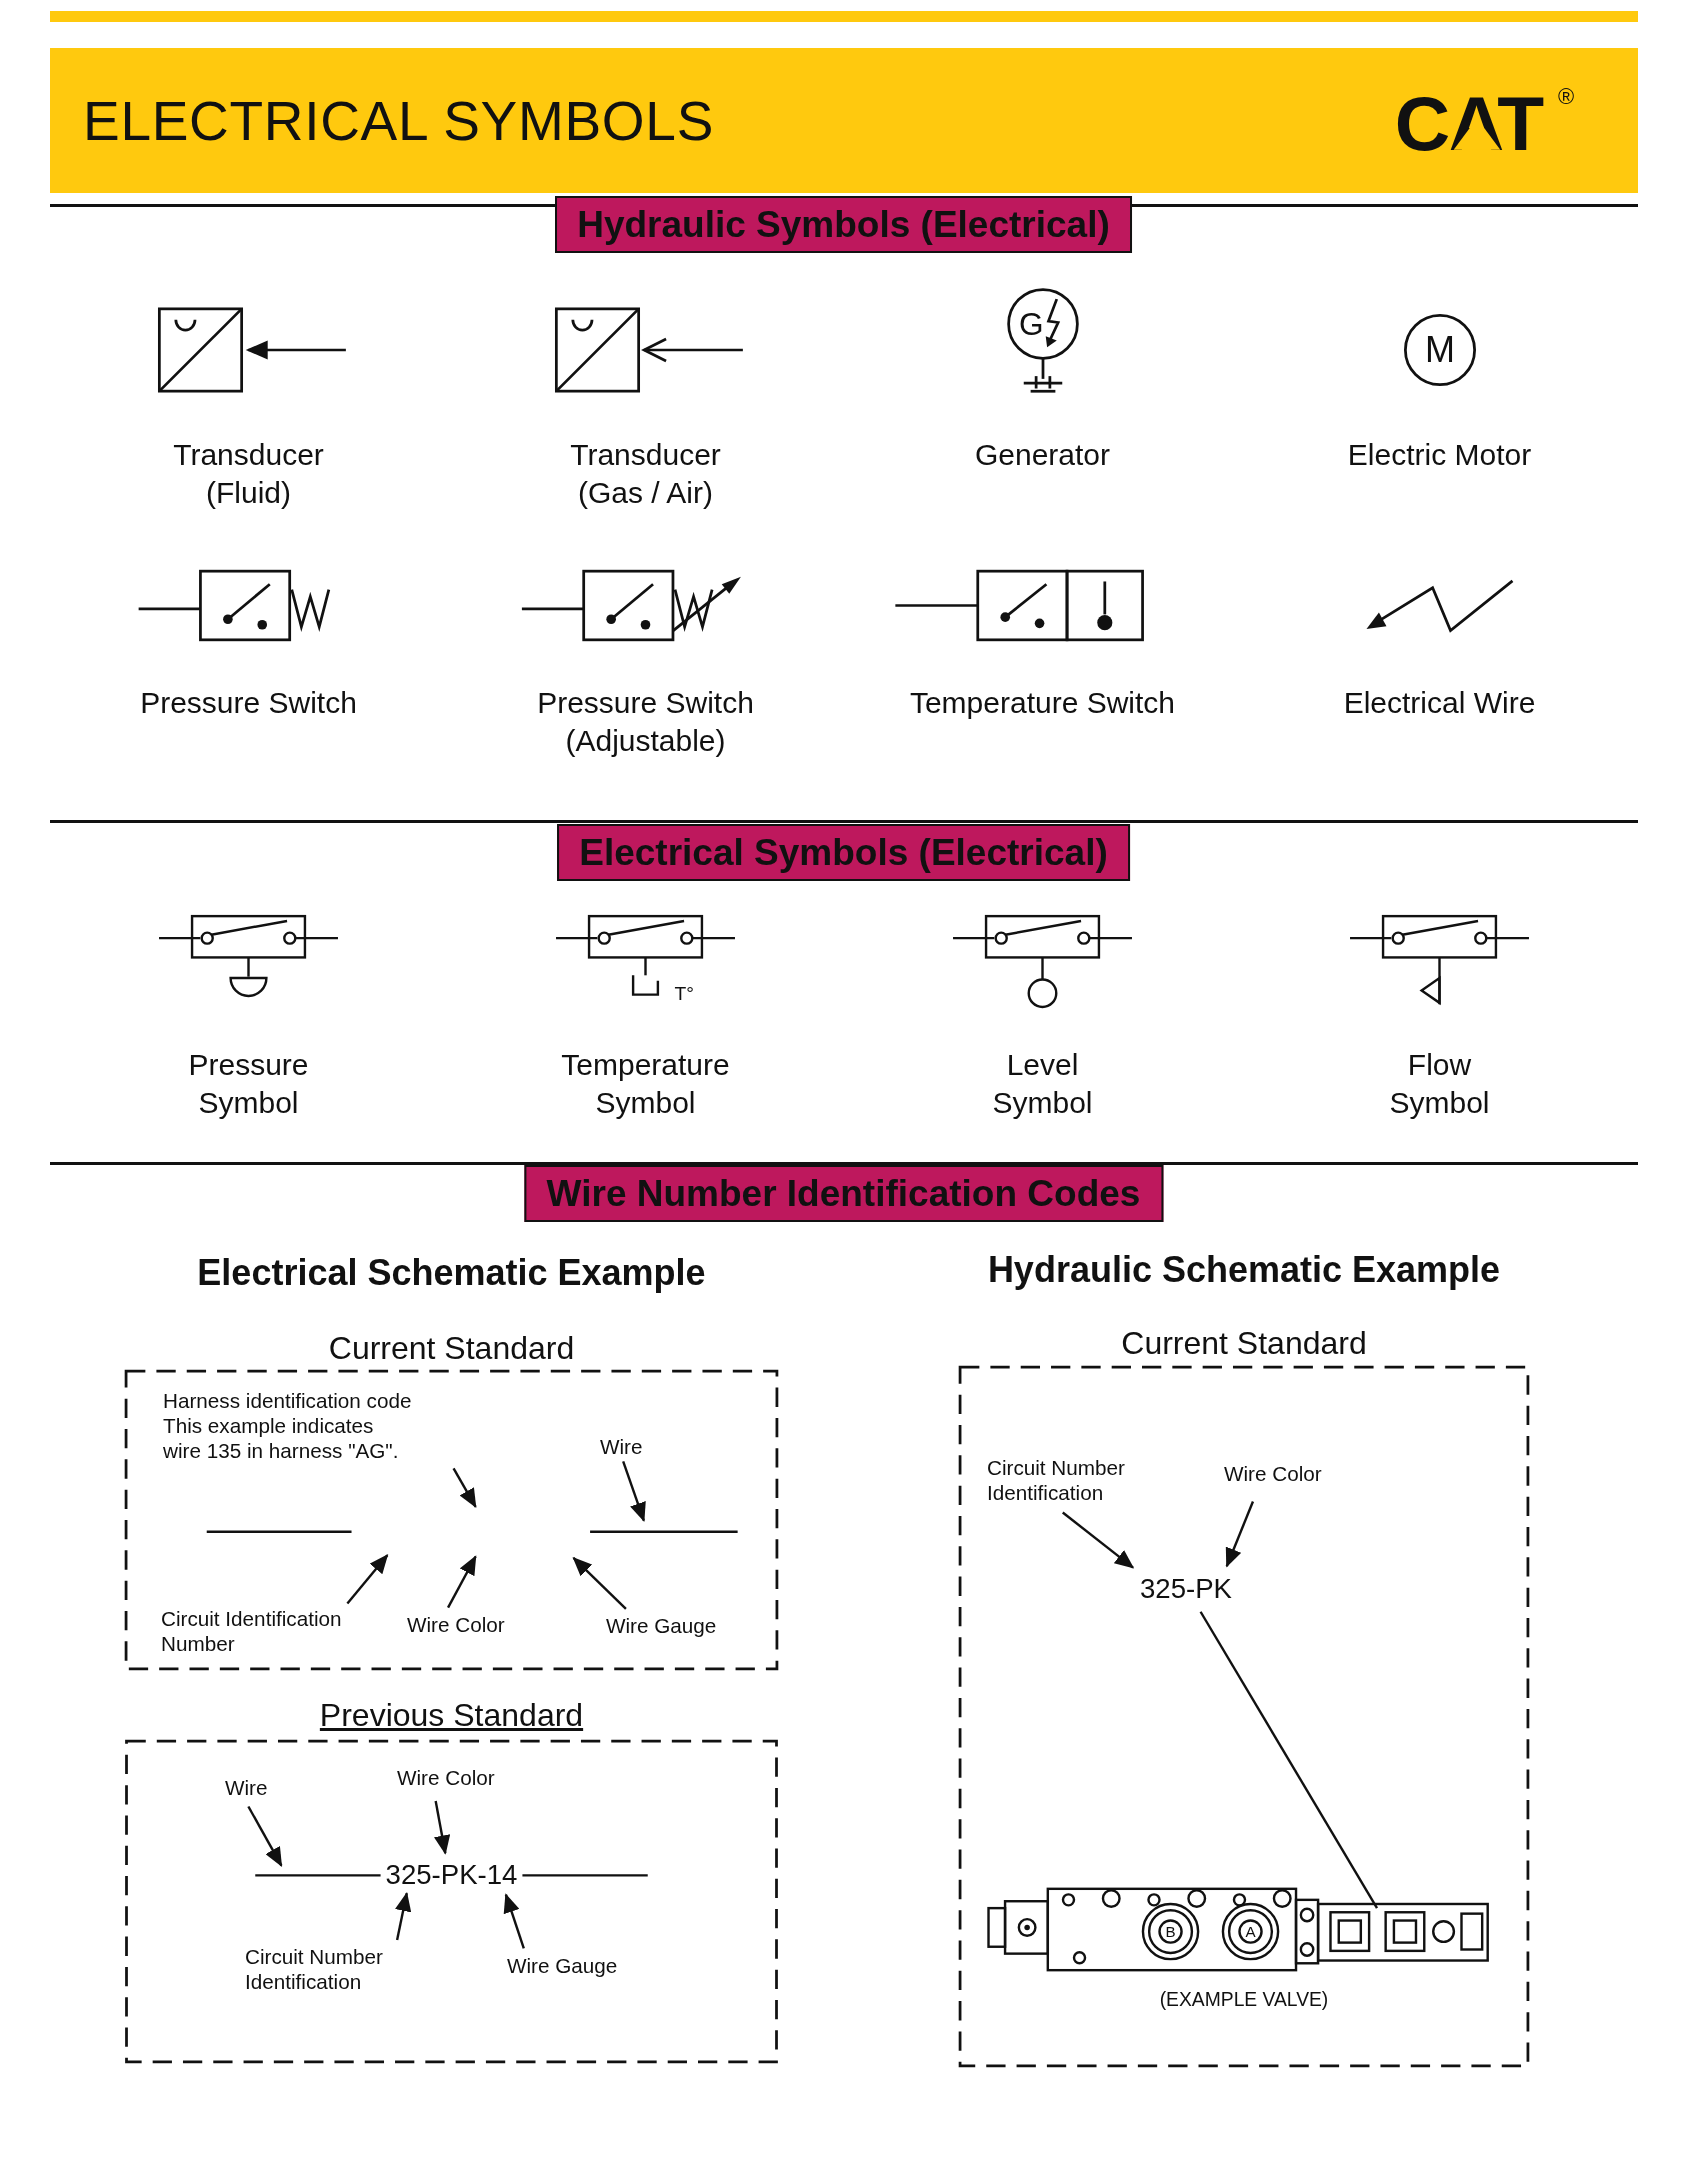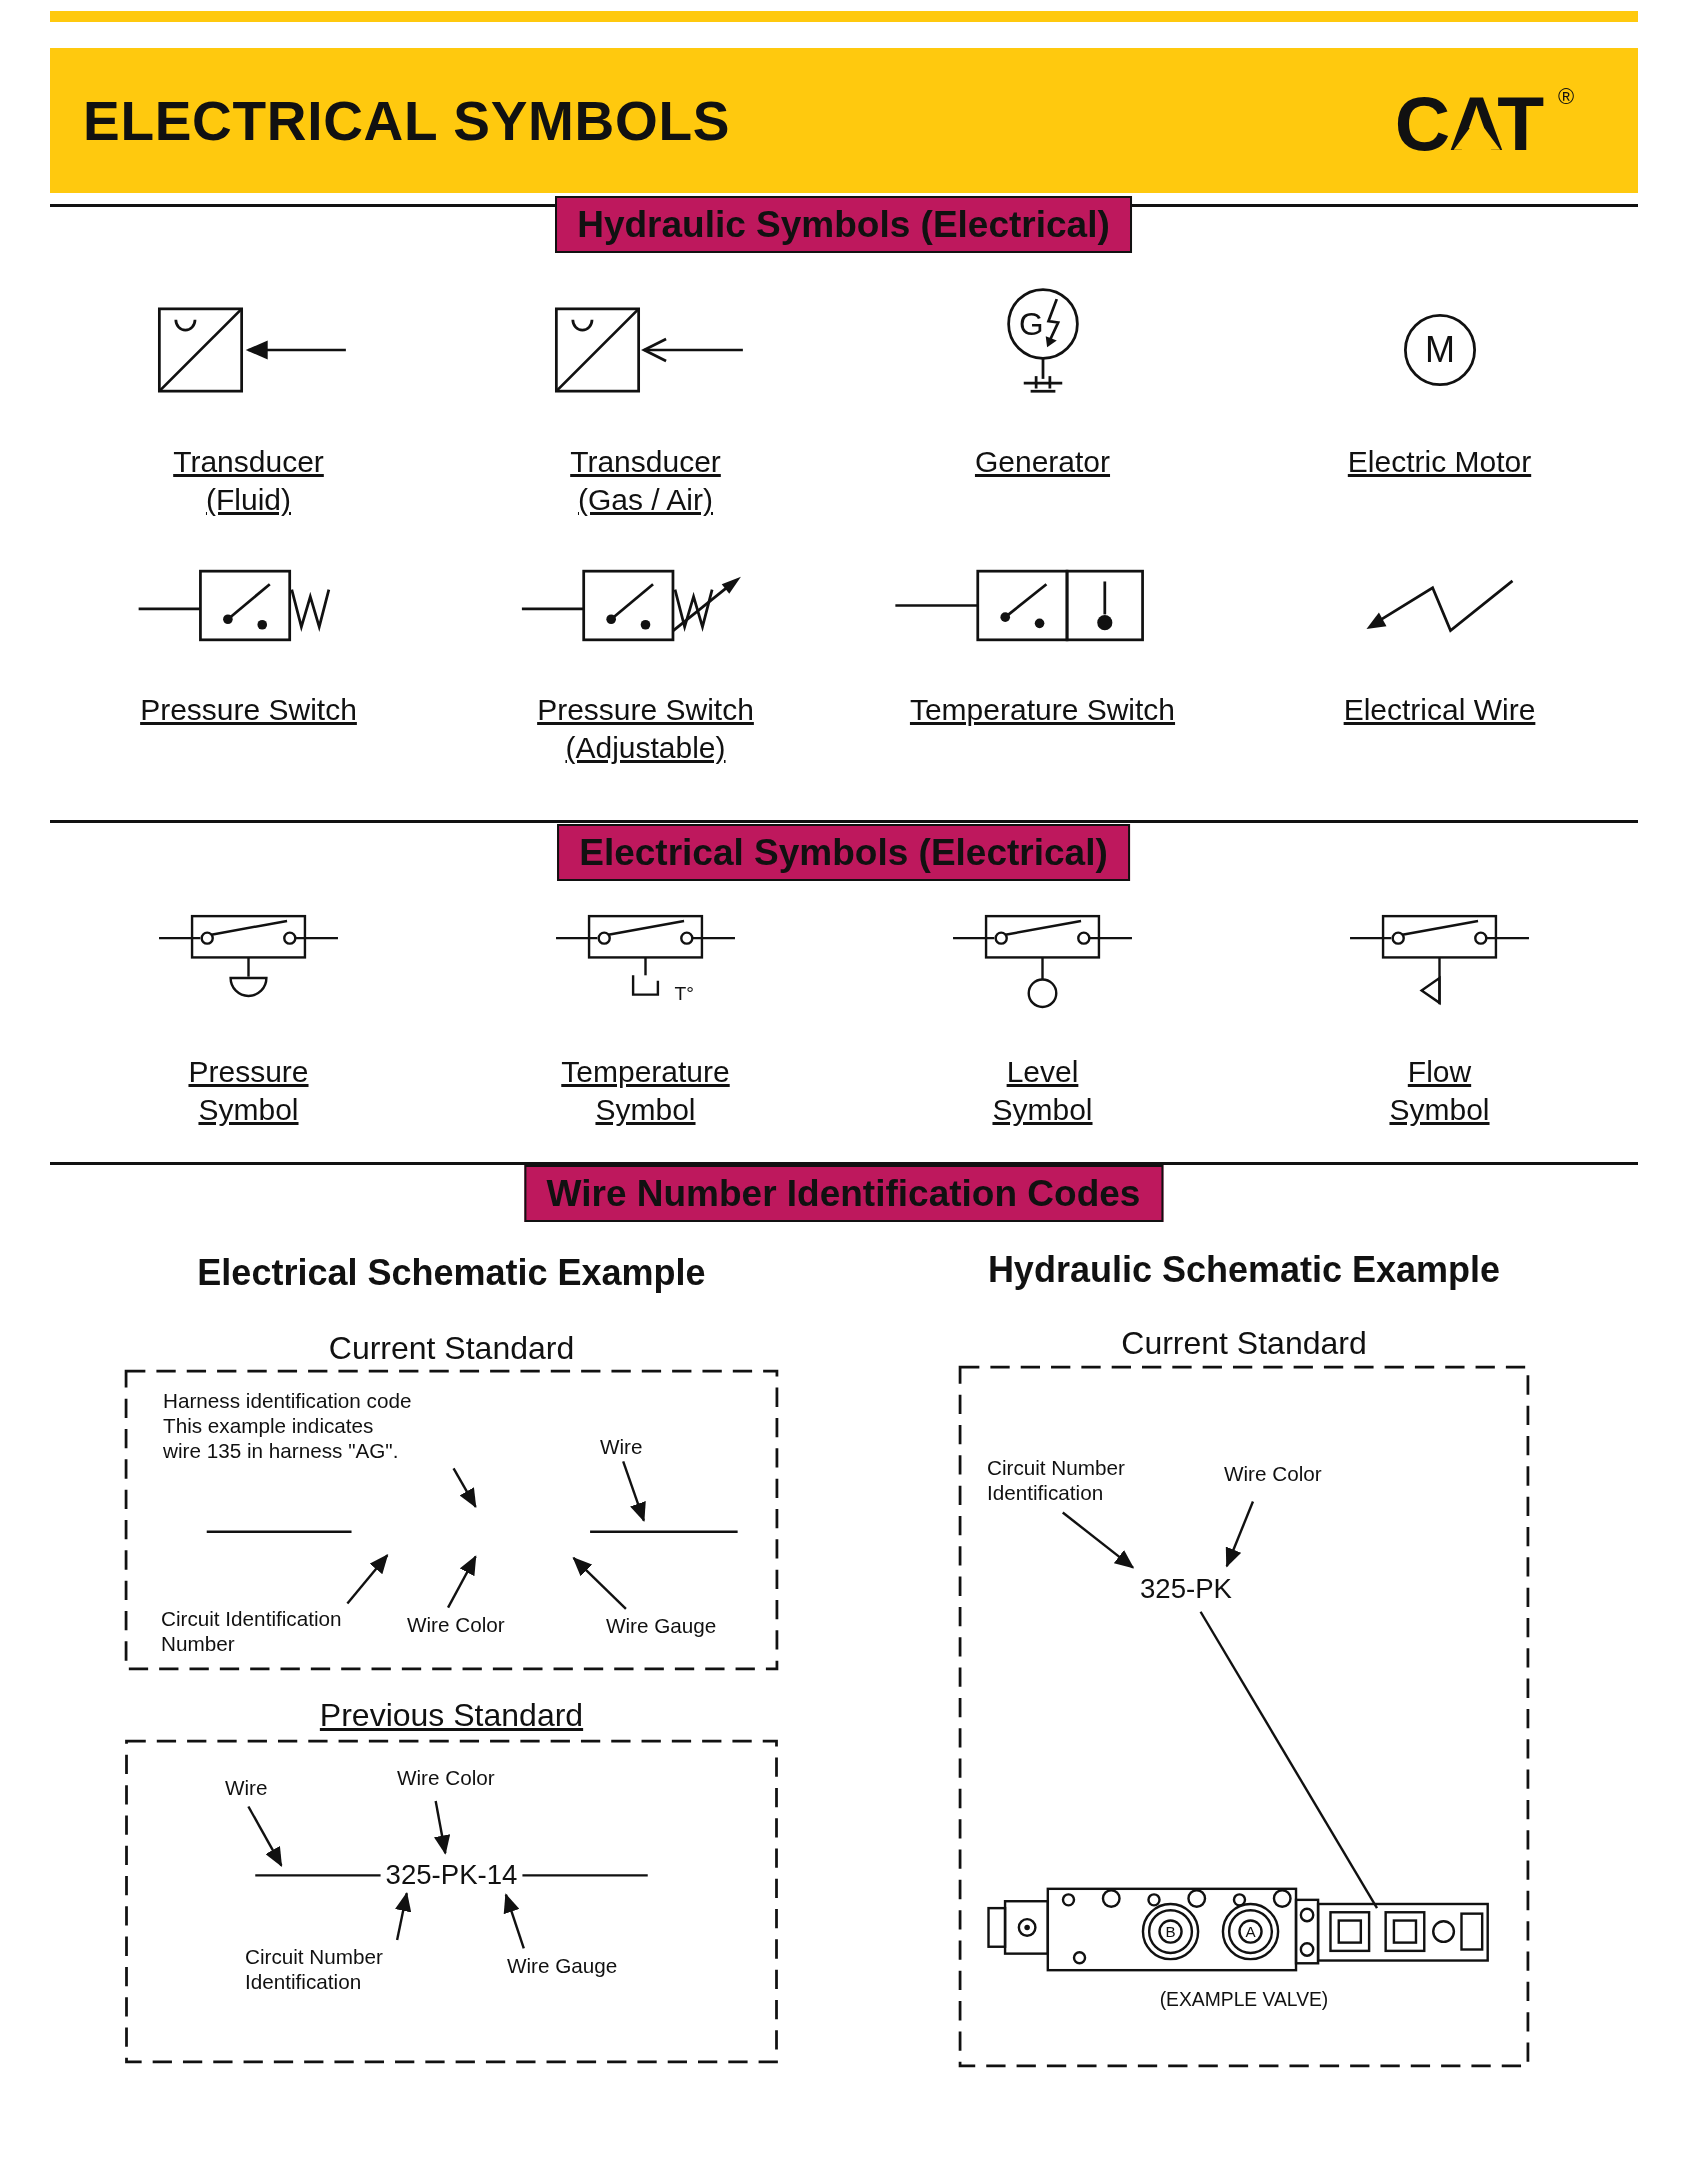--- a/index.html
+++ b/index.html
@@ -4,36 +4,36 @@
 <style>
   html,body{margin:0;padding:0;background:#e8e8e8;}
   .page{position:relative;width:1687px;height:2183px;background:#ffffff;
         font-family:"Liberation Sans",sans-serif;color:#111;overflow:hidden;}
   .abs{position:absolute;}
   .yellow{background:#FFC90E;}
 
   
   .top-strip{left:50px;top:11px;width:1588px;height:11px;}
   .band{left:50px;top:48px;width:1588px;height:145px;display:flex;align-items:center;}
-  .page-title{font-size:55px;font-weight:bold;letter-spacing:0.7px;padding-left:33px;}
+  .page-title{font-size:55px;font-weight:normal;letter-spacing:0.7px;padding-left:33px;}
   .logo{position:absolute;right:48px;top:29px;}
 
   
   .divider{left:50px;width:1588px;height:2.8px;background:#111;}
   .sec-box{left:50%;transform:translateX(-50%);background:#be185d;border:2.8px solid #111;
            font-weight:bold;font-size:37px;padding:5.5px 20.7px;white-space:nowrap;}
 
   
   .symrow{position:absolute;left:50px;width:1588px;display:grid;grid-template-columns:repeat(4,1fr);}
   .cell{display:flex;flex-direction:column;align-items:center;}
   .art{display:flex;align-items:center;justify-content:center;}
   .row1 .art{height:148px;}
   .row2 .art{height:134px;}
   .row3 .art{height:127px;}
-  .sym-label{font-size:30px;line-height:1.28;text-align:center;white-space:pre-line;margin-top:19px;text-decoration:underline;}
+  .sym-label{font-size:30px;line-height:1.28;text-align:center;white-space:pre-line;margin-top:12px;}
 
   svg text{font-family:"Liberation Sans",sans-serif;fill:#111;}
   .stroke{fill:none;stroke:#111;stroke-width:4;}
   .stroke35{fill:none;stroke:#111;stroke-width:3.5;}
 
   
   .ex-title{font-size:36px;font-weight:bold;text-align:center;}
   .std-title{font-size:32px;text-align:center;}
   .dash-box{position:absolute;}
   .dash-box .ovl{position:absolute;left:0;top:0;z-index:0;pointer-events:none;}

